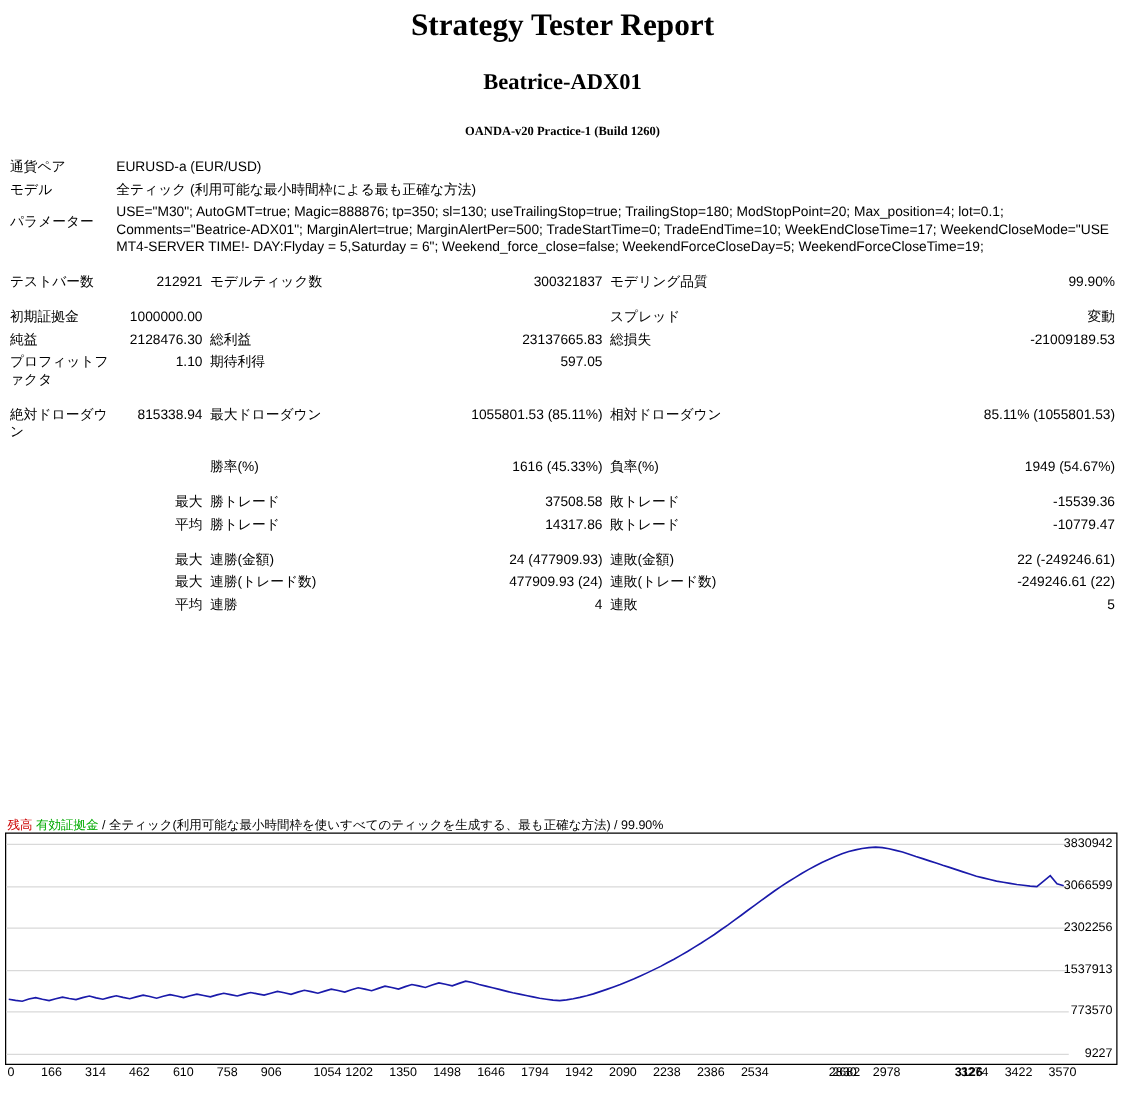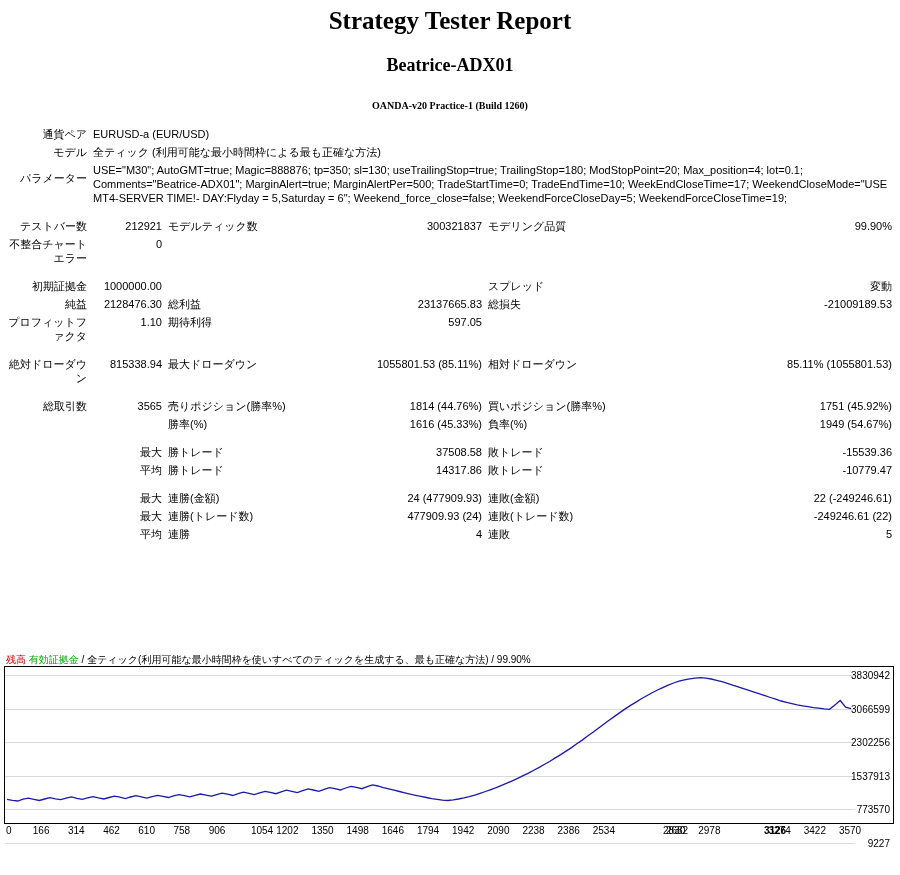--- a/index.html
+++ b/index.html
@@ -55,21 +55,21 @@
     margin-top: 14px;
     table-layout: fixed;
   }
   table.report td {
     font-size: 11px;
     vertical-align: top;
     padding: 2px 3px 2px 3px;
     line-height: 14px;
   }
   .lbl {
-    text-align: right;
+    text-align: left;
     white-space: normal;
   }
   .val {
     text-align: right;
   }
   .valleft {
     text-align: left;
   }
   .params {
     line-height: 14px;
@@ -97,21 +97,21 @@
   .chart-legend span {
     font-size: 10px;
   }
   .lg-red { color: #cc0000; }
   .lg-green { color: #00aa00; }
   .lg-sep { color: #000000; }
   .lg-black { color: #000000; }
   .chart-frame {
     position: relative;
     border: 1px solid #000000;
-    height: 158px;
+    height: 186px;
     width: 890px;
     box-sizing: border-box;
     background: #ffffff;
   }
   .plot-area {
     position: absolute;
     left: 0;
     top: 0;
     right: 0;
     bottom: 0;
@@ -189,28 +189,20 @@
         </tr>
 
       <tr>
         <td class="lbl">テストバー数</td>
         <td class="val">212921</td>
         <td class="valleft">モデルティック数</td>
         <td class="val">300321837</td>
         <td class="valleft">モデリング品質</td>
         <td class="val">99.90%</td>
       </tr>
-      <tr>
-        <td class="lbl">不整合チャートエラー</td>
-        <td class="val">0</td>
-        <td></td>
-        <td></td>
-        <td></td>
-        <td></td>
-      </tr>
 
       <tr class="spacer-row">
           <td colspan="6"></td>
         </tr>
 
       <tr>
         <td class="lbl">初期証拠金</td>
         <td class="val">1000000.00</td>
         <td></td>
         <td></td>
@@ -244,28 +236,20 @@
         <td class="valleft">最大ドローダウン</td>
         <td class="val">1055801.53 (85.11%)</td>
         <td class="valleft">相対ドローダウン</td>
         <td class="val">85.11% (1055801.53)</td>
       </tr>
 
       <tr class="spacer-row">
           <td colspan="6"></td>
         </tr>
 
-      <tr>
-        <td class="lbl">総取引数</td>
-        <td class="val">3565</td>
-        <td class="valleft">売りポジション(勝率%)</td>
-        <td class="val">1814 (44.76%)</td>
-        <td class="valleft">買いポジション(勝率%)</td>
-        <td class="val">1751 (45.92%)</td>
-      </tr>
       <tr>
         <td></td>
         <td></td>
         <td class="valleft">勝率(%)</td>
         <td class="val">1616 (45.33%)</td>
         <td class="valleft">負率(%)</td>
         <td class="val">1949 (54.67%)</td>
       </tr>
 
       <tr class="spacer-row">

